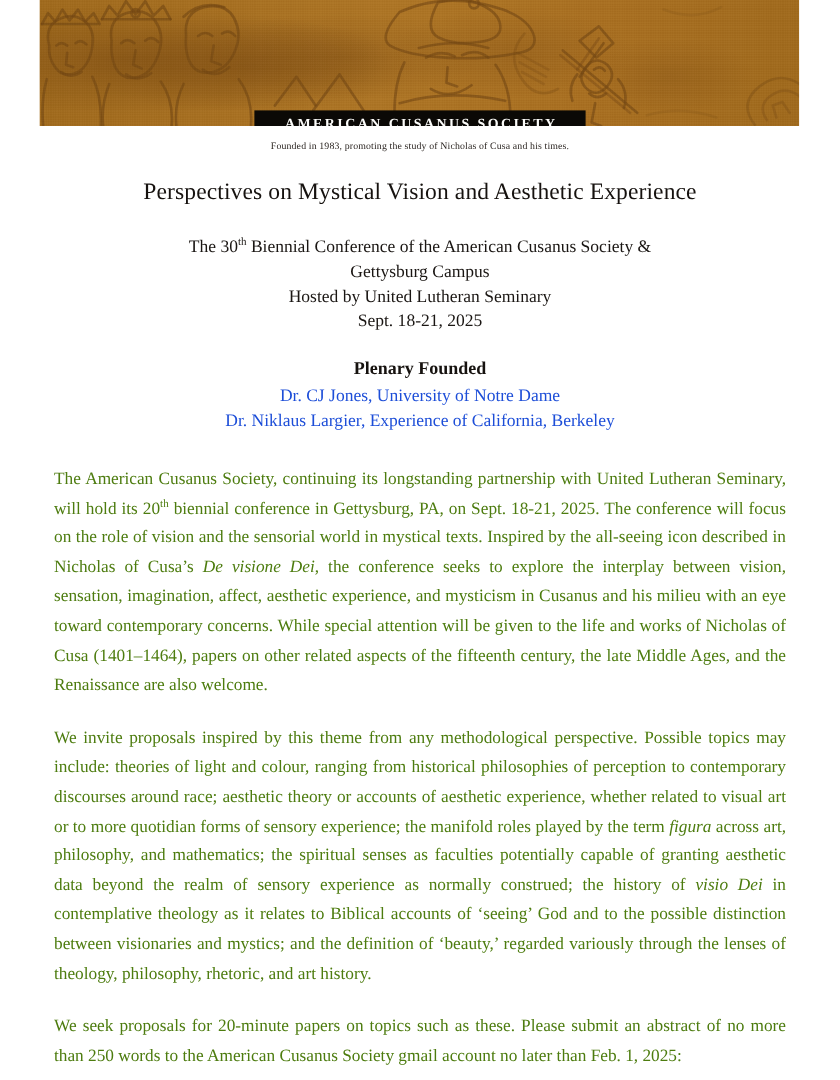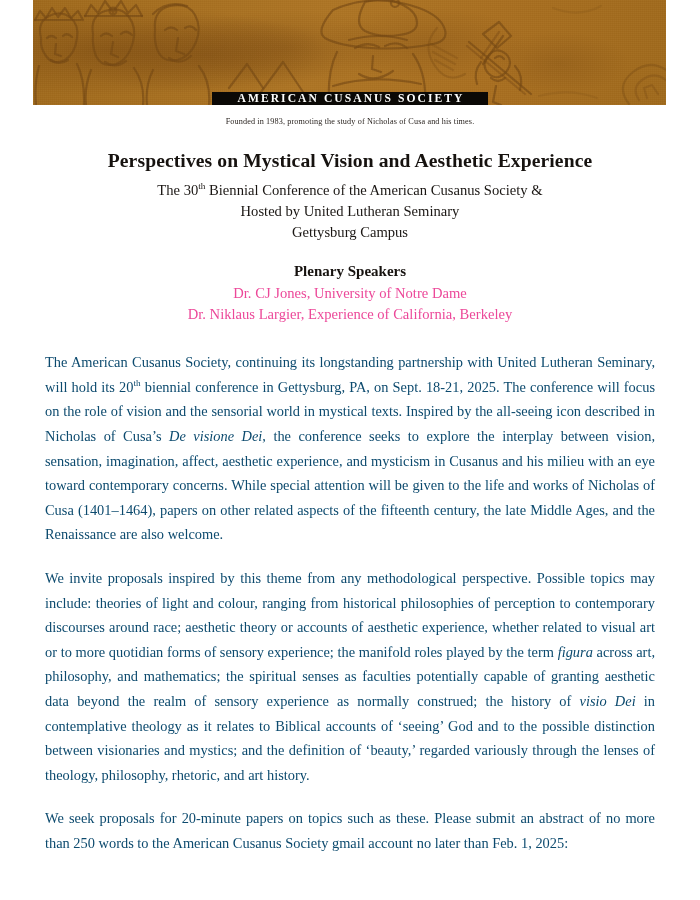--- a/index.html
+++ b/index.html
@@ -53,20 +53,21 @@
   }
 
   .society-bar {
     position: absolute;
     left: 179px;
     top: 92px;
     width: 276px;
     height: 22px;
     background: #0b0906;
     display: flex;
+    align-items: center;
     justify-content: center;
     z-index: 4;
   }
   .society-bar-text {
     color: #fdfdfb;
     font-family: "Liberation Serif", serif;
     font-weight: bold;
     font-size: 11.6px;
     letter-spacing: 2.05px;
     white-space: nowrap;
@@ -82,23 +83,23 @@
     margin-top: 12px;
   }
 
   
   .title-block {
     margin-top: 24px;
     text-align: center;
   }
   .conf-title {
     font-size: 19.6px;
-    font-weight: bold;
+    font-weight: normal;
     letter-spacing: .1px;
-    margin: 0 0 8px 0;
+    margin: 0 0 24px 0;
     color: #16120f;
   }
   .subline {
     font-size: 14.6px;
     line-height: 20.8px;
     color: #1a1613;
   }
   .subline sup {
     font-size: 9.2px;
     vertical-align: super;
@@ -111,35 +112,35 @@
   }
   .plenary-head {
     font-size: 15px;
     font-weight: bold;
     margin-bottom: 3px;
     color: #16120f;
   }
   .plenary-name {
     font-size: 14.6px;
     line-height: 20.4px;
-    color: #ec4899;
+    color: #1d4ed8;
   }
 
   
   .body-wrap {
     margin: 0 45px;
     padding-top: 26px;
   }
   .para {
     font-size: 14.4px;
     line-height: 24.6px;
     text-align: justify;
     text-justify: inter-word;
     margin: 0 0 19px 0;
-    color: #0c4a6e;
+    color: #4d7c0f;
     hyphens: none;
   }
   .para:last-child { margin-bottom: 0; }
   .para sup {
     font-size: 9.2px;
     vertical-align: super;
     line-height: 0;
   }
   .para i { font-style: italic; }
   .tight { margin-bottom: 0; }
@@ -231,26 +232,27 @@
   </div>
 </div>
 
 <div class="tagline">Founded in 1983, promoting the study of Nicholas of Cusa and his times.</div>
 
 <div class="title-block">
   <h1 class="conf-title">Perspectives on Mystical Vision and Aesthetic Experience</h1>
   <div class="subline">
     <span>The 30</span><sup>th</sup><span> Biennial Conference of the American Cusanus Society &amp;</span>
   </div>
+  <div class="subline">Gettysburg Campus</div>
   <div class="subline">Hosted by United Lutheran Seminary</div>
-  <div class="subline">Gettysburg Campus</div>
+  <div class="subline">Sept. 18-21, 2025</div>
 </div>
 
 <div class="plenary-block">
-  <div class="plenary-head">Plenary Speakers</div>
+  <div class="plenary-head">Plenary Founded</div>
   <div class="plenary-name">Dr. CJ Jones, University of Notre Dame</div>
   <div class="plenary-name">Dr. Niklaus Largier, Experience of California, Berkeley</div>
 </div>
 
 <div class="body-wrap">
 
   <p class="para"><span>The American Cusanus Society, continuing its longstanding partnership with United Lutheran Seminary, will hold its 20</span><sup>th</sup><span> biennial conference in Gettysburg, PA, on Sept. 18-21, 2025. The conference will focus on the role of vision and the sensorial world in mystical texts. Inspired by the all-seeing icon described in Nicholas of Cusa’s </span><i>De visione Dei</i><span>, the conference seeks to explore the interplay between vision, sensation, imagination, affect, aesthetic experience, and mysticism in Cusanus and his milieu with an eye toward contemporary concerns. While special attention will be given to the life and works of Nicholas of Cusa (1401–1464), papers on other related aspects of the fifteenth century, the late Middle Ages, and the Renaissance are also welcome.</span></p>
 
   <p class="para"><span>We invite proposals inspired by this theme from any methodological perspective. Possible topics may include: theories of light and colour, ranging from historical philosophies of perception to contemporary discourses around race; aesthetic theory or accounts of aesthetic experience, whether related to visual art or to more quotidian forms of sensory experience; the manifold roles played by the term </span><i>figura</i><span> across art, philosophy, and mathematics; the spiritual senses as faculties potentially capable of granting aesthetic data beyond the realm of sensory experience as normally construed; the history of </span><i>visio Dei</i><span> in contemplative theology as it relates to Biblical accounts of ‘seeing’ God and to the possible distinction between visionaries and mystics; and the definition of ‘beauty,’ regarded variously through the lenses of theology, philosophy, rhetoric, and art history.</span></p>
 

